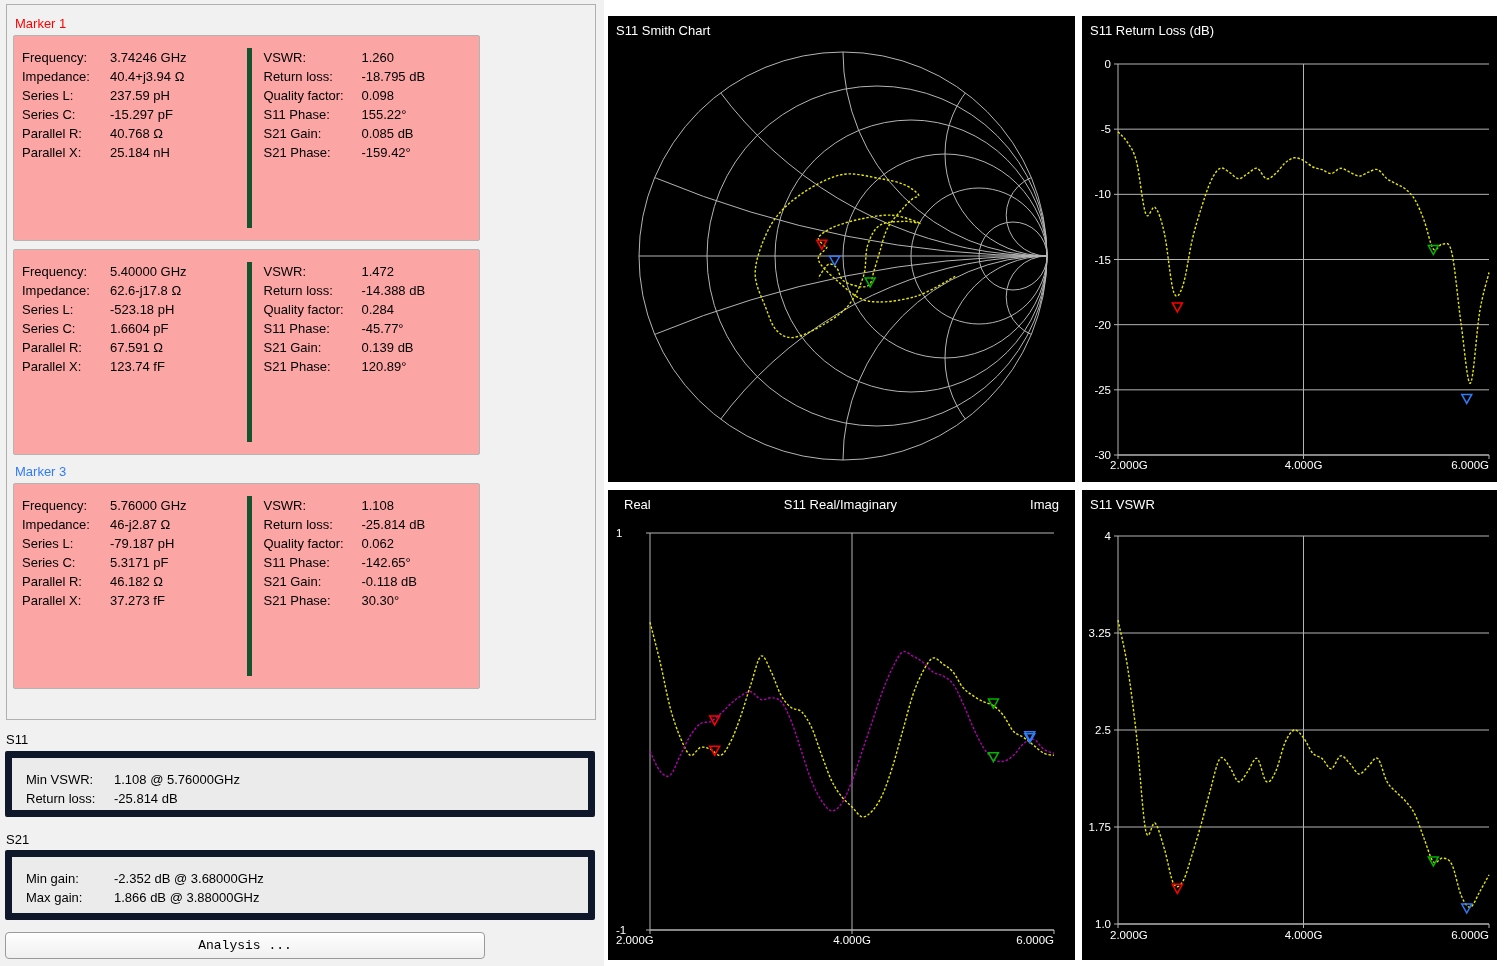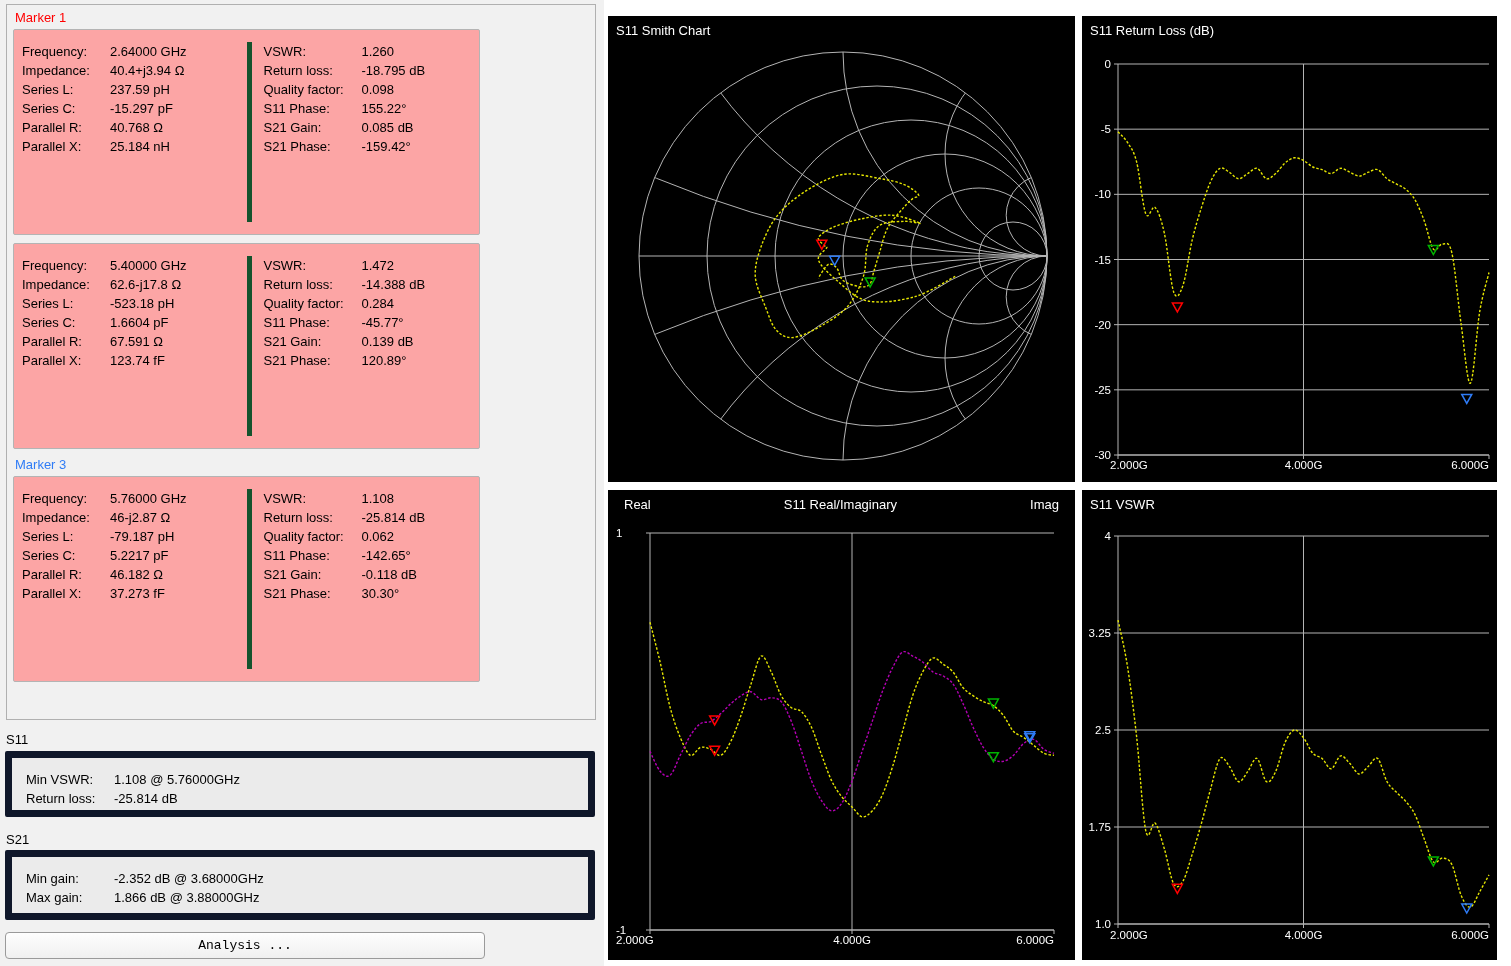--- a/index.html
+++ b/index.html
@@ -5,21 +5,21 @@
   html,body{margin:0;padding:0;}
   body{
     width:1511px;height:966px;position:relative;overflow:hidden;
     background:#ffffff;color:#000;
     font-family:"Liberation Sans","DejaVu Sans",sans-serif;font-size:13px;
   }
   
   .left-panel{position:absolute;left:0;top:0;width:604px;height:966px;background:#f1f1f1;}
   .markers-frame{position:absolute;left:6px;top:4px;width:590px;height:716px;
     border:1px solid #b0b0b0;box-sizing:border-box;padding:2px 6px;}
-  .marker-title{font-size:13px;margin:3px 0 4px 2px;}
+  .marker-title{font-size:13px;margin:9px 0 4px 2px;}
   .marker-box{width:467px;height:206px;background:#fca5a5;border:1px solid #b4b4b4;
     border-radius:2px;box-sizing:border-box;padding:12px 8px;display:flex;margin-bottom:8px;}
   .mcol{width:50%;box-sizing:border-box;}
   .mcol.right{border-left:5px solid #14532d;padding-left:12px;}
   .mrow{display:flex;line-height:19px;white-space:nowrap;}
   .mcol.left .mlabel{width:88px;flex:none;}
   .mcol.right .mlabel{width:98px;flex:none;}
   .section-title{position:absolute;left:6px;font-size:13px;}
   .section-box{position:absolute;left:5px;width:590px;background:#ebebeb;
     border:7px solid #0f172a;border-radius:2px;box-sizing:border-box;padding:12px 14px;}
@@ -49,21 +49,21 @@
 
   <div class="markers-frame">
 
     <div>
       <div class="marker-title" style="color: rgb(255, 0, 0);">Marker 1</div>
       <div class="marker-box">
         <div class="mcol left">
 
         <div class="mrow">
               <span class="mlabel">Frequency:</span>
-              <span class="mvalue">2.64000 GHz</span>
+              <span class="mvalue">3.74246 GHz</span>
             </div>
             <div class="mrow">
               <span class="mlabel">Impedance:</span>
               <span class="mvalue">40.4+j3.94 Ω</span>
             </div>
             <div class="mrow">
               <span class="mlabel">Series L:</span>
               <span class="mvalue">237.59 pH</span>
             </div>
             <div class="mrow">
@@ -180,21 +180,21 @@
             <div class="mrow">
               <span class="mlabel">Impedance:</span>
               <span class="mvalue">46-j2.87 Ω</span>
             </div>
             <div class="mrow">
               <span class="mlabel">Series L:</span>
               <span class="mvalue">-79.187 pH</span>
             </div>
             <div class="mrow">
               <span class="mlabel">Series C:</span>
-              <span class="mvalue">5.2217 pF</span>
+              <span class="mvalue">5.3171 pF</span>
             </div>
             <div class="mrow">
               <span class="mlabel">Parallel R:</span>
               <span class="mvalue">46.182 Ω</span>
             </div>
             <div class="mrow">
               <span class="mlabel">Parallel X:</span>
               <span class="mvalue">37.273 fF</span>
             </div>
           </div>

